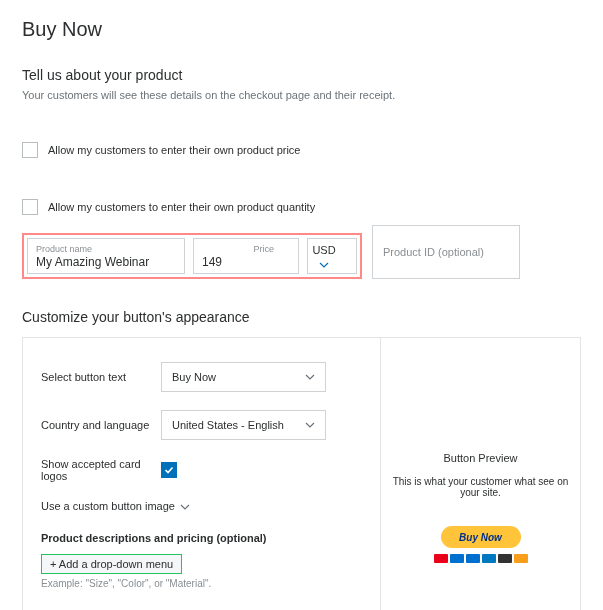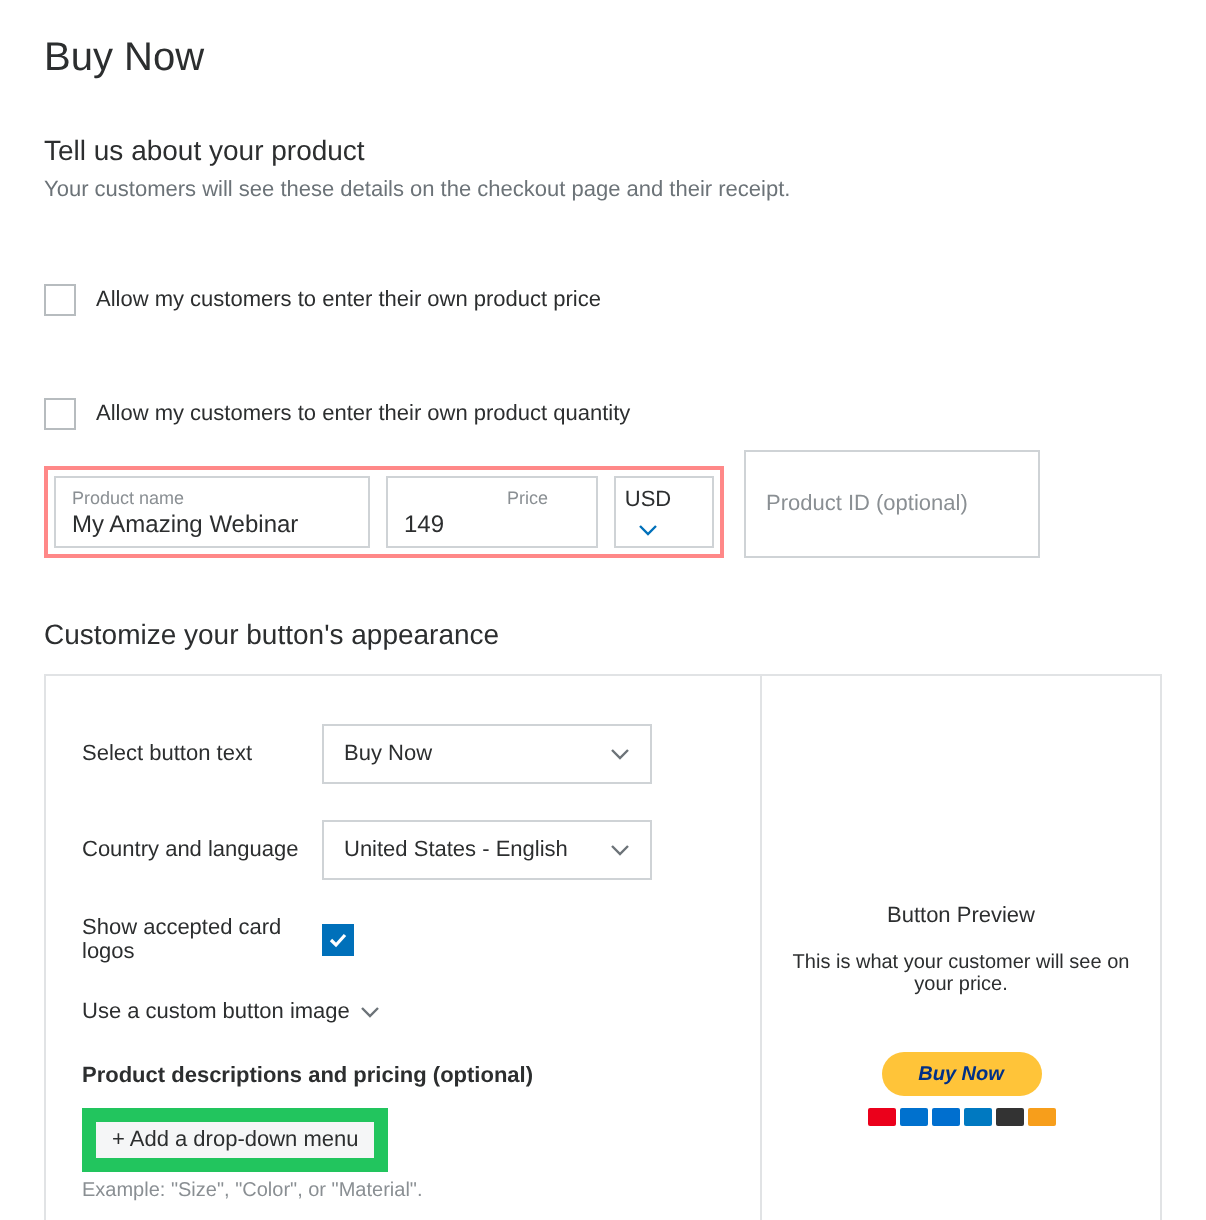--- a/index.html
+++ b/index.html
@@ -70,21 +70,21 @@
     .chev svg { width:10px; height:10px; display:block; }
 
     .preview-title { font-size:11px; color:#2c2e2f; margin-top: 90px; margin-bottom: 12px; }
     .preview-text { font-size:10px; color:#2c2e2f; margin-bottom: 28px; }
 
     .pp-btn { background:#ffc439; border-radius:14px; width:80px; height:22px; margin:0 auto 6px; display:flex; align-items:center; justify-content:center; font-size:10px; font-weight:bold; font-style:italic; color:#003087; cursor:pointer; }
     .cards { display:flex; justify-content:center; gap:2px; }
     .card { width:14px; height:9px; border-radius:1px; }
 
     .opt-heading { font-size:11px; font-weight:bold; margin: 10px 0 10px 0; }
-    .add-btn { border:7px solid #22c55e; background:#f5f6f7; padding: 3px 8px; font-size:11px; cursor:pointer; display:inline-block; }
+    .add-btn { border:1px solid #22c55e; background:#f5f6f7; padding: 3px 8px; font-size:11px; cursor:pointer; display:inline-block; }
     .example { font-size:10px; color:#8a8f93; margin-top:4px; margin-bottom: 14px; }
   </style>
 </head>
 <body>
 
 <div class="header">
   <div class="title">Buy Now</div>
 </div>
 
 <div class="section">
@@ -179,21 +179,21 @@
 
       <div class="add-btn">+ Add a drop-down menu</div>
       <div class="example">Example: "Size", "Color", or "Material".</div>
 
       
       
 
     </div>
     <div class="right">
       <div class="preview-title">Button Preview</div>
-      <div class="preview-text">This is what your customer will see on your price.</div>
+      <div class="preview-text">This is what your customer what see on your site.</div>
       <div class="pp-btn">Buy Now</div>
       <div class="cards" id="cards">
           <div class="card" style="background: rgb(235, 0, 27);"></div>
           <div class="card" style="background: rgb(0, 113, 206);"></div>
           <div class="card" style="background: rgb(0, 111, 207);"></div>
           <div class="card" style="background: rgb(0, 121, 193);"></div>
           <div class="card" style="background: rgb(51, 51, 51);"></div>
           <div class="card" style="background: rgb(247, 158, 27);"></div>
         </div>
     </div>

